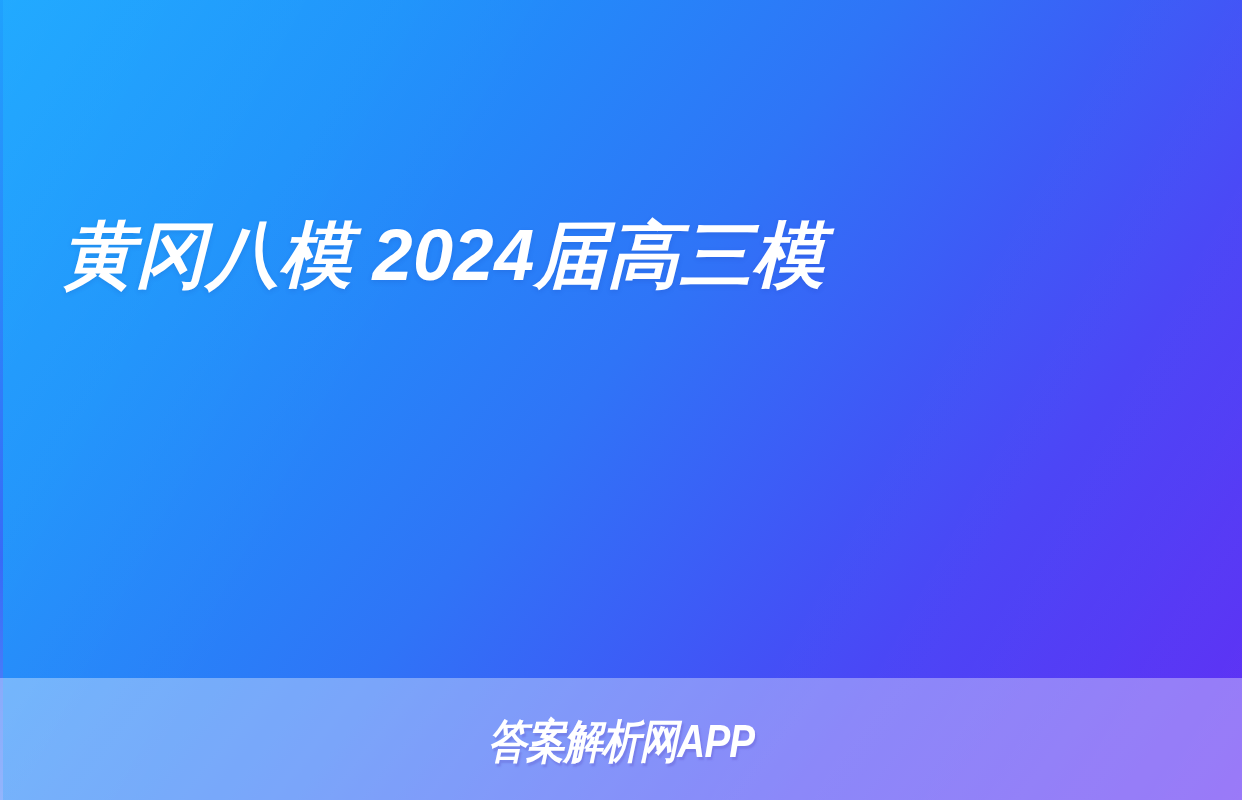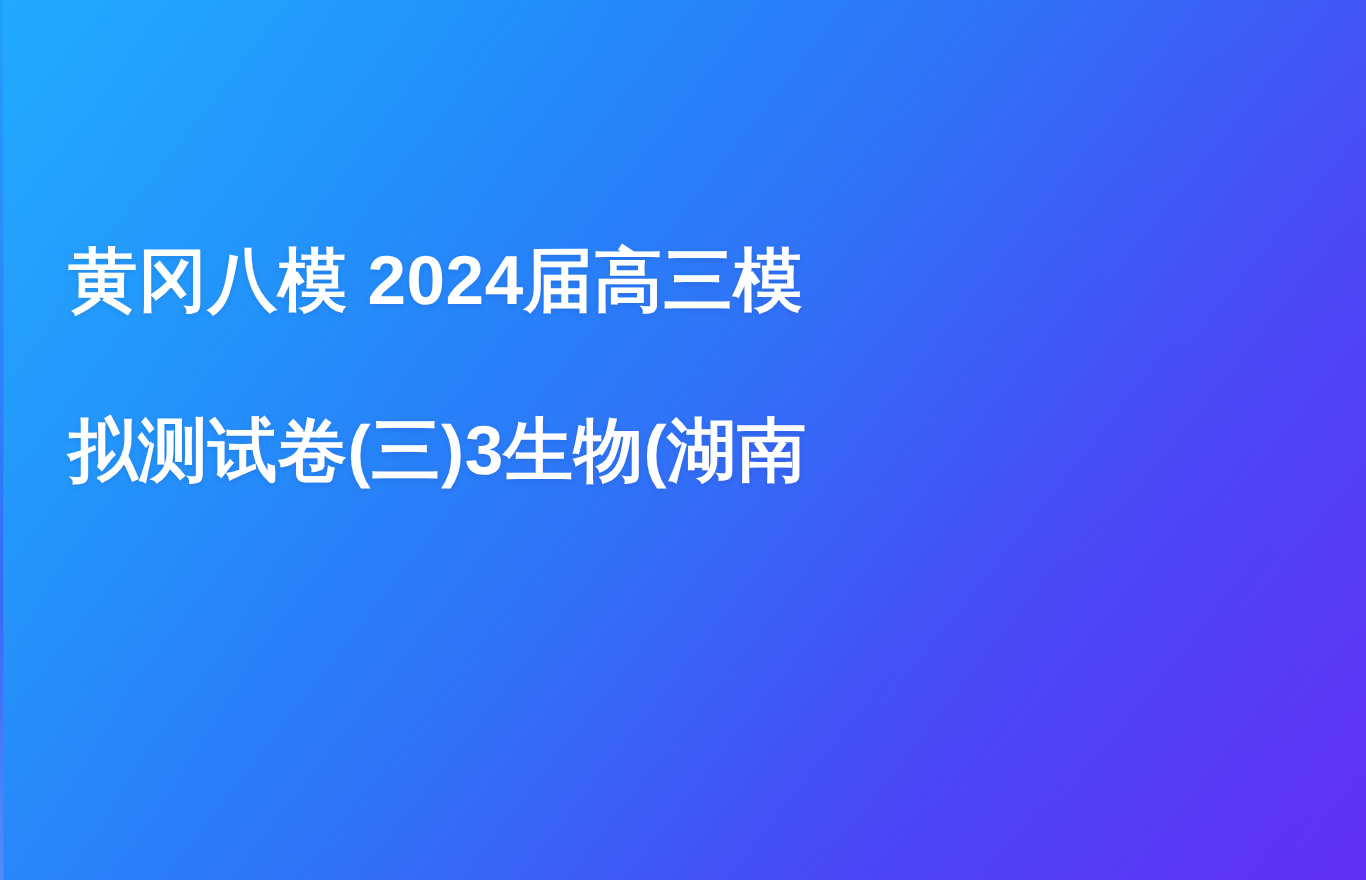--- a/index.html
+++ b/index.html
@@ -46,21 +46,22 @@
     align-items: center;
   }
 
   .title-line {
     display: block;
     width: 100%;
     text-align: center;
     color: #ffffff;
     font-family: "Liberation Sans", "DejaVu Sans", sans-serif;
     font-weight: 700;
-    font-size: 63px;
+    font-style: italic;
+    font-size: 72px;
     line-height: 155px;
     letter-spacing: 0.5px;
     white-space: nowrap;
     text-shadow: 0 2px 5px rgba(20, 40, 140, 0.13);
   }
   .title-line.l1 { text-align: left; }
   .title-line.l2 { text-align: left; }
   .title-line.l3 { text-align: center; }
 
   .footer-band {
@@ -104,17 +105,19 @@
 </head>
 <body>
 
 <div class="card">
 
   <div class="sheen"></div>
   <div class="edge-left"></div>
 
   <div class="title-area">
     <span class="title-line l1">黄冈八模 2024届高三模</span>
-    <span class="title-line l2">拟测试卷(三)3生物(湖南</span>
   </div>
 
+  <div class="footer-band">
+    <span class="footer-text">答案解析网APP</span>
+  </div>
 
 </div>
 
 </body></html>

